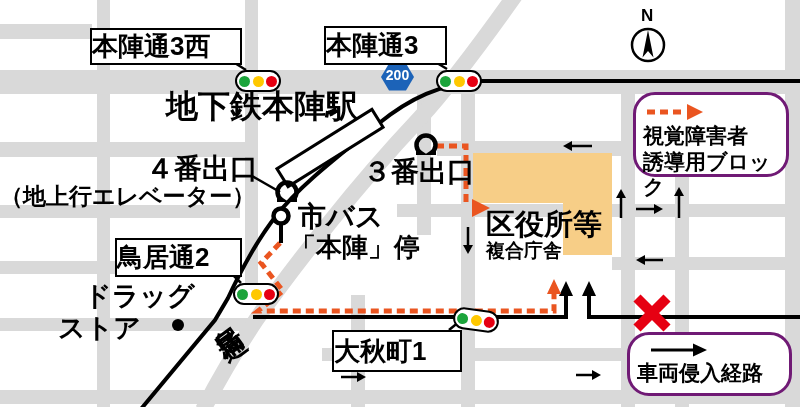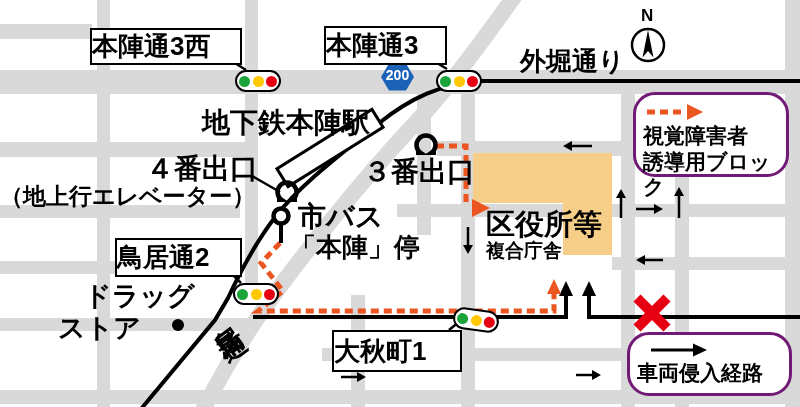--- a/index.html
+++ b/index.html
@@ -140,23 +140,22 @@
   <div class="labelbox" style="left:324px;top:26px;width:119px;height:35px;">
     <span>本陣通3</span>
   </div>
   <div class="labelbox" style="left:115px;top:238px;width:123px;height:35px;">
     <span>鳥居通2</span>
   </div>
   <div class="labelbox" style="left:332px;top:330px;width:126px;height:38px;">
     <span>大秋町1</span>
   </div>
 
-  <div class="txt" style="left:520px;top:48px;font-size:26px;">外堀通り</div>
   <div class="txt" style="left:381px;top:68px;width:33px;text-align:center;font-size:14px;color:#fff;">200</div>
-  <div class="txt" style="left:166px;top:108px;font-size:28px;margin-left:36px;">地下鉄本陣駅</div>
+  <div class="txt" style="left:166px;top:90px;font-size:32px;">地下鉄本陣駅</div>
   <div class="txt" style="left:146px;top:154px;font-size:28px;">４番出口</div>
   <div class="txt" style="left:0;top:184px;font-size:23px;">（地上行エレベーター）</div>
   <div class="txt" style="left:363px;top:157px;font-size:28px;">３番出口</div>
   <div class="txt" style="left:298px;top:202px;font-size:28px;">市バス</div>
   <div class="txt" style="left:290px;top:234px;font-size:26px;">「本陣」停</div>
   <div class="txt" style="left:486px;top:209px;font-size:29px;">区役所等</div>
   <div class="txt" style="left:486px;top:241px;font-size:19px;">複合庁舎</div>
   <div class="txt" style="left:84px;top:282px;font-size:27px;">ドラッグ</div>
   <div class="txt" style="left:58px;top:314px;font-size:27px;">ストア</div>
   <div style="position:absolute;left:172px;top:319px;width:12px;height:12px;border-radius:50%;background:#000;"></div>

